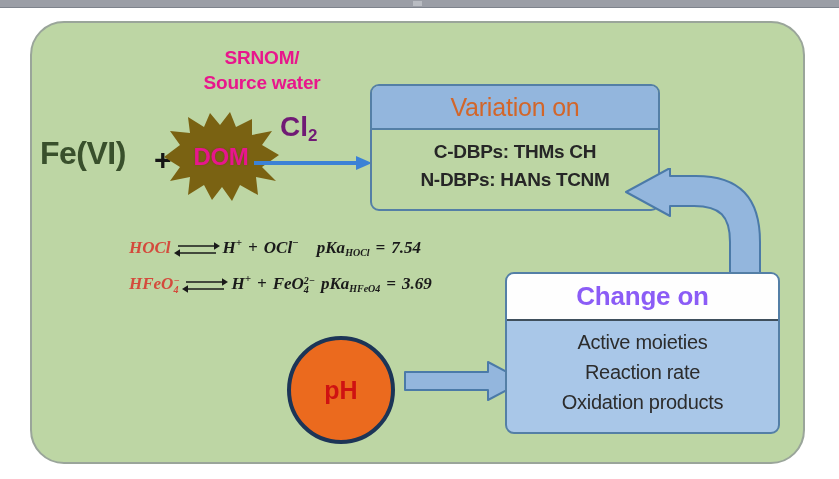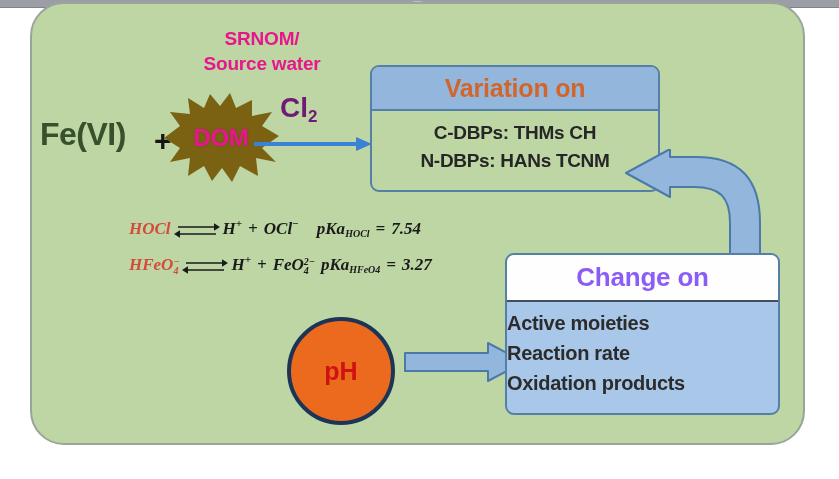--- a/index.html
+++ b/index.html
@@ -28,21 +28,21 @@
     position: absolute;
     left: 413px; top: 1px;
     width: 9px; height: 5px;
     background: #b9bcc2;
   }
 
   
   #graphic-panel {
     position: absolute;
     left: 30px;
-    top: 2px;
+    top: 21px;
     width: 775px;
     height: 443px;
     background: #bdd6a4;
     border: 2px solid #9aa59a;
     border-radius: 34px;
     box-sizing: border-box;
   }
 
   
   .srnom {
@@ -138,21 +138,21 @@
     height: 127px;
   }
   #variation-box .box-head {
     height: 42px;
     background: #93b6dd;
     border-bottom: 2px solid #547fa6;
     display: flex;
     align-items: center;
     justify-content: center;
     color: #d2662a;
-    font-weight: bold;
+    font-weight: normal;
     font-size: 25px;
     letter-spacing: -0.2px;
   }
   #variation-box .box-body {
     padding-top: 8px;
     text-align: center;
     color: #262626;
     font-weight: bold;
     font-size: 19px;
     line-height: 28px;
@@ -174,22 +174,23 @@
     display: flex;
     align-items: center;
     justify-content: center;
     color: #8b5cf6;
     font-weight: bold;
     font-size: 26px;
     letter-spacing: -0.2px;
   }
   #change-box .box-body {
     padding-top: 6px;
+    text-align: center;
     color: #2c2c2c;
-    font-weight: bold;
+    font-weight: normal;
     font-size: 20px;
     line-height: 30px;
     letter-spacing: -0.3px;
   }
 
   
   .equations {
     position: absolute;
     left: 53px;
     top: 207px;
@@ -368,21 +369,21 @@
         <span class="eq-sub-sup">
           <span style="display:block">2−</span>
           <span style="display:block">4</span>
         </span>
       <span class="gap-sm"></span>
       <span>pKa</span>
         <sub>HFeO4</sub>
       <span class="gap-sm"></span>
       <span>=</span>
       <span class="gap-sm"></span>
-      <span>3.27</span>
+      <span>3.69</span>
     </div>
 
   </div>
 
   <div id="ph-circle">
     <span>pH</span>
   </div>
 
   <div class="arrow-ph">
     <svg width="122" height="42" viewBox="0 0 122 42" xmlns="http://www.w3.org/2000/svg">

